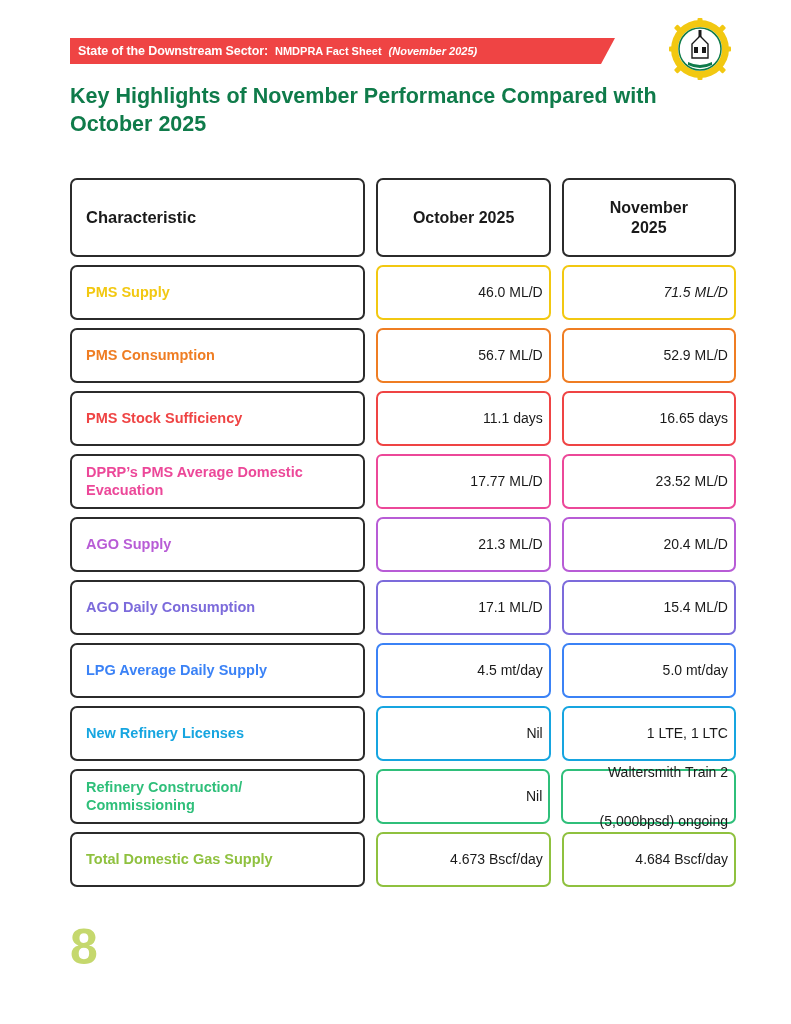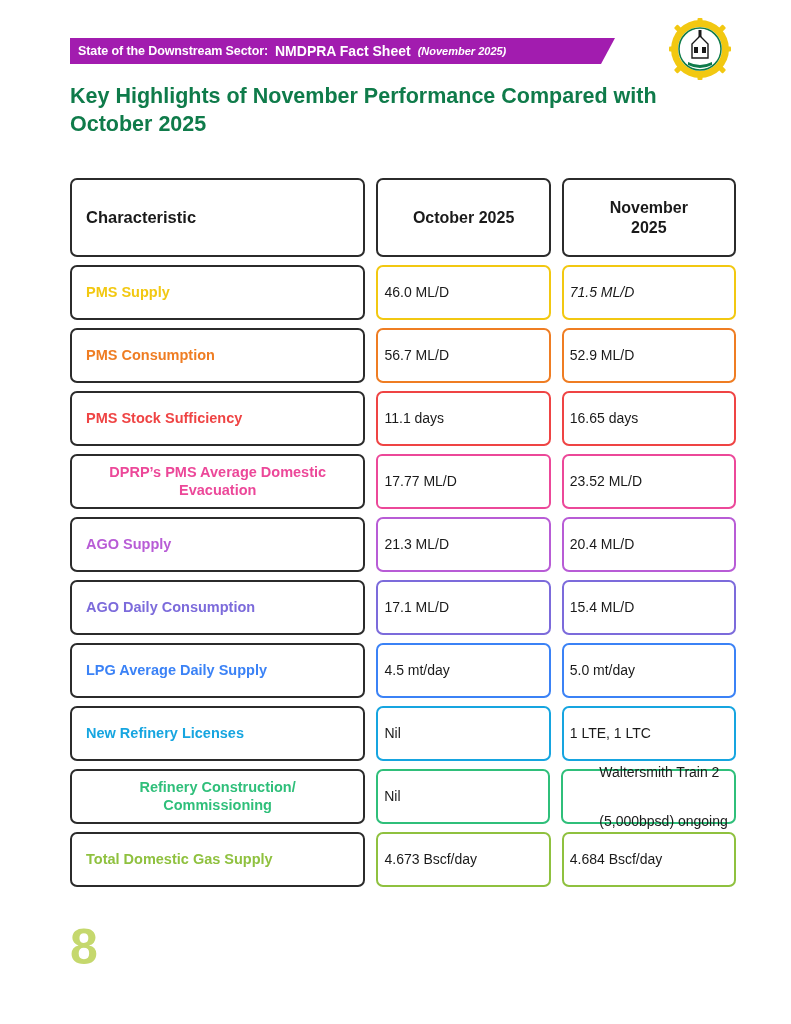--- a/index.html
+++ b/index.html
@@ -36,21 +36,21 @@
     clip-path: polygon(0 0, 100% 0, calc(100% - 14px) 100%, 0 100%);
   }
   .banner .b1 {
     color: #ffffff;
     font-size: 12.5px;
     font-weight: bold;
     letter-spacing: -0.1px;
   }
   .banner .b2 {
     color: #ffffff;
-    font-size: 14px;
+    font-size: 11px;
     font-weight: bold;
     margin-left: 7px;
   }
   .banner .b3 {
     color: #ffffff;
     font-size: 11px;
     font-weight: bold;
     font-style: italic;
     margin-left: 7px;
   }
@@ -92,21 +92,20 @@
     border: 2px solid #2b2b2b;
     border-radius: 7px;
     box-sizing: border-box;
     display: flex;
     align-items: center;
     background: #ffffff;
   }
   .c-char {
     width: 300px;
     padding: 7px 14px;
-    text-align: center;
   }
   .c-val {
     width: 177px;
     justify-content: center;
     text-align: center;
     padding: 0 6px;
   }
 
   
   .hrow .cell { height: 79px; }
@@ -139,40 +138,40 @@
   }
   .drow .c-val span.sub {
     font-size: 14px;
     color: #1a1a1a;
     display: block;
     line-height: 1.2;
     margin-top: 32px;
   }
   .valbox {
     display: block;
-    text-align: left;
+    text-align: right;
     width: 100%;
   }
 
   
   .pagenum {
     position: absolute;
     left: 70px;
     top: 922px;
     font-size: 50px;
     font-weight: bold;
     color: #c5d86d;
     line-height: 1;
   }
 </style>
 </head>
 <body>
 
 <div class="banner-wrap">
-  <div class="banner" style="background: #a21caf;">
+  <div class="banner" style="background: #ef4444;">
     <span class="b1">State of the Downstream Sector:</span>
     <span class="b2">NMDPRA Fact Sheet</span>
     <span class="b3">(November 2025)</span>
   </div>
 </div>
 
 <div class="logo">
   <svg viewBox="0 0 62 62" width="62" height="62" aria-hidden="true">
     <g>
       <circle cx="31" cy="31" r="29" fill="#f2c811"></circle>

